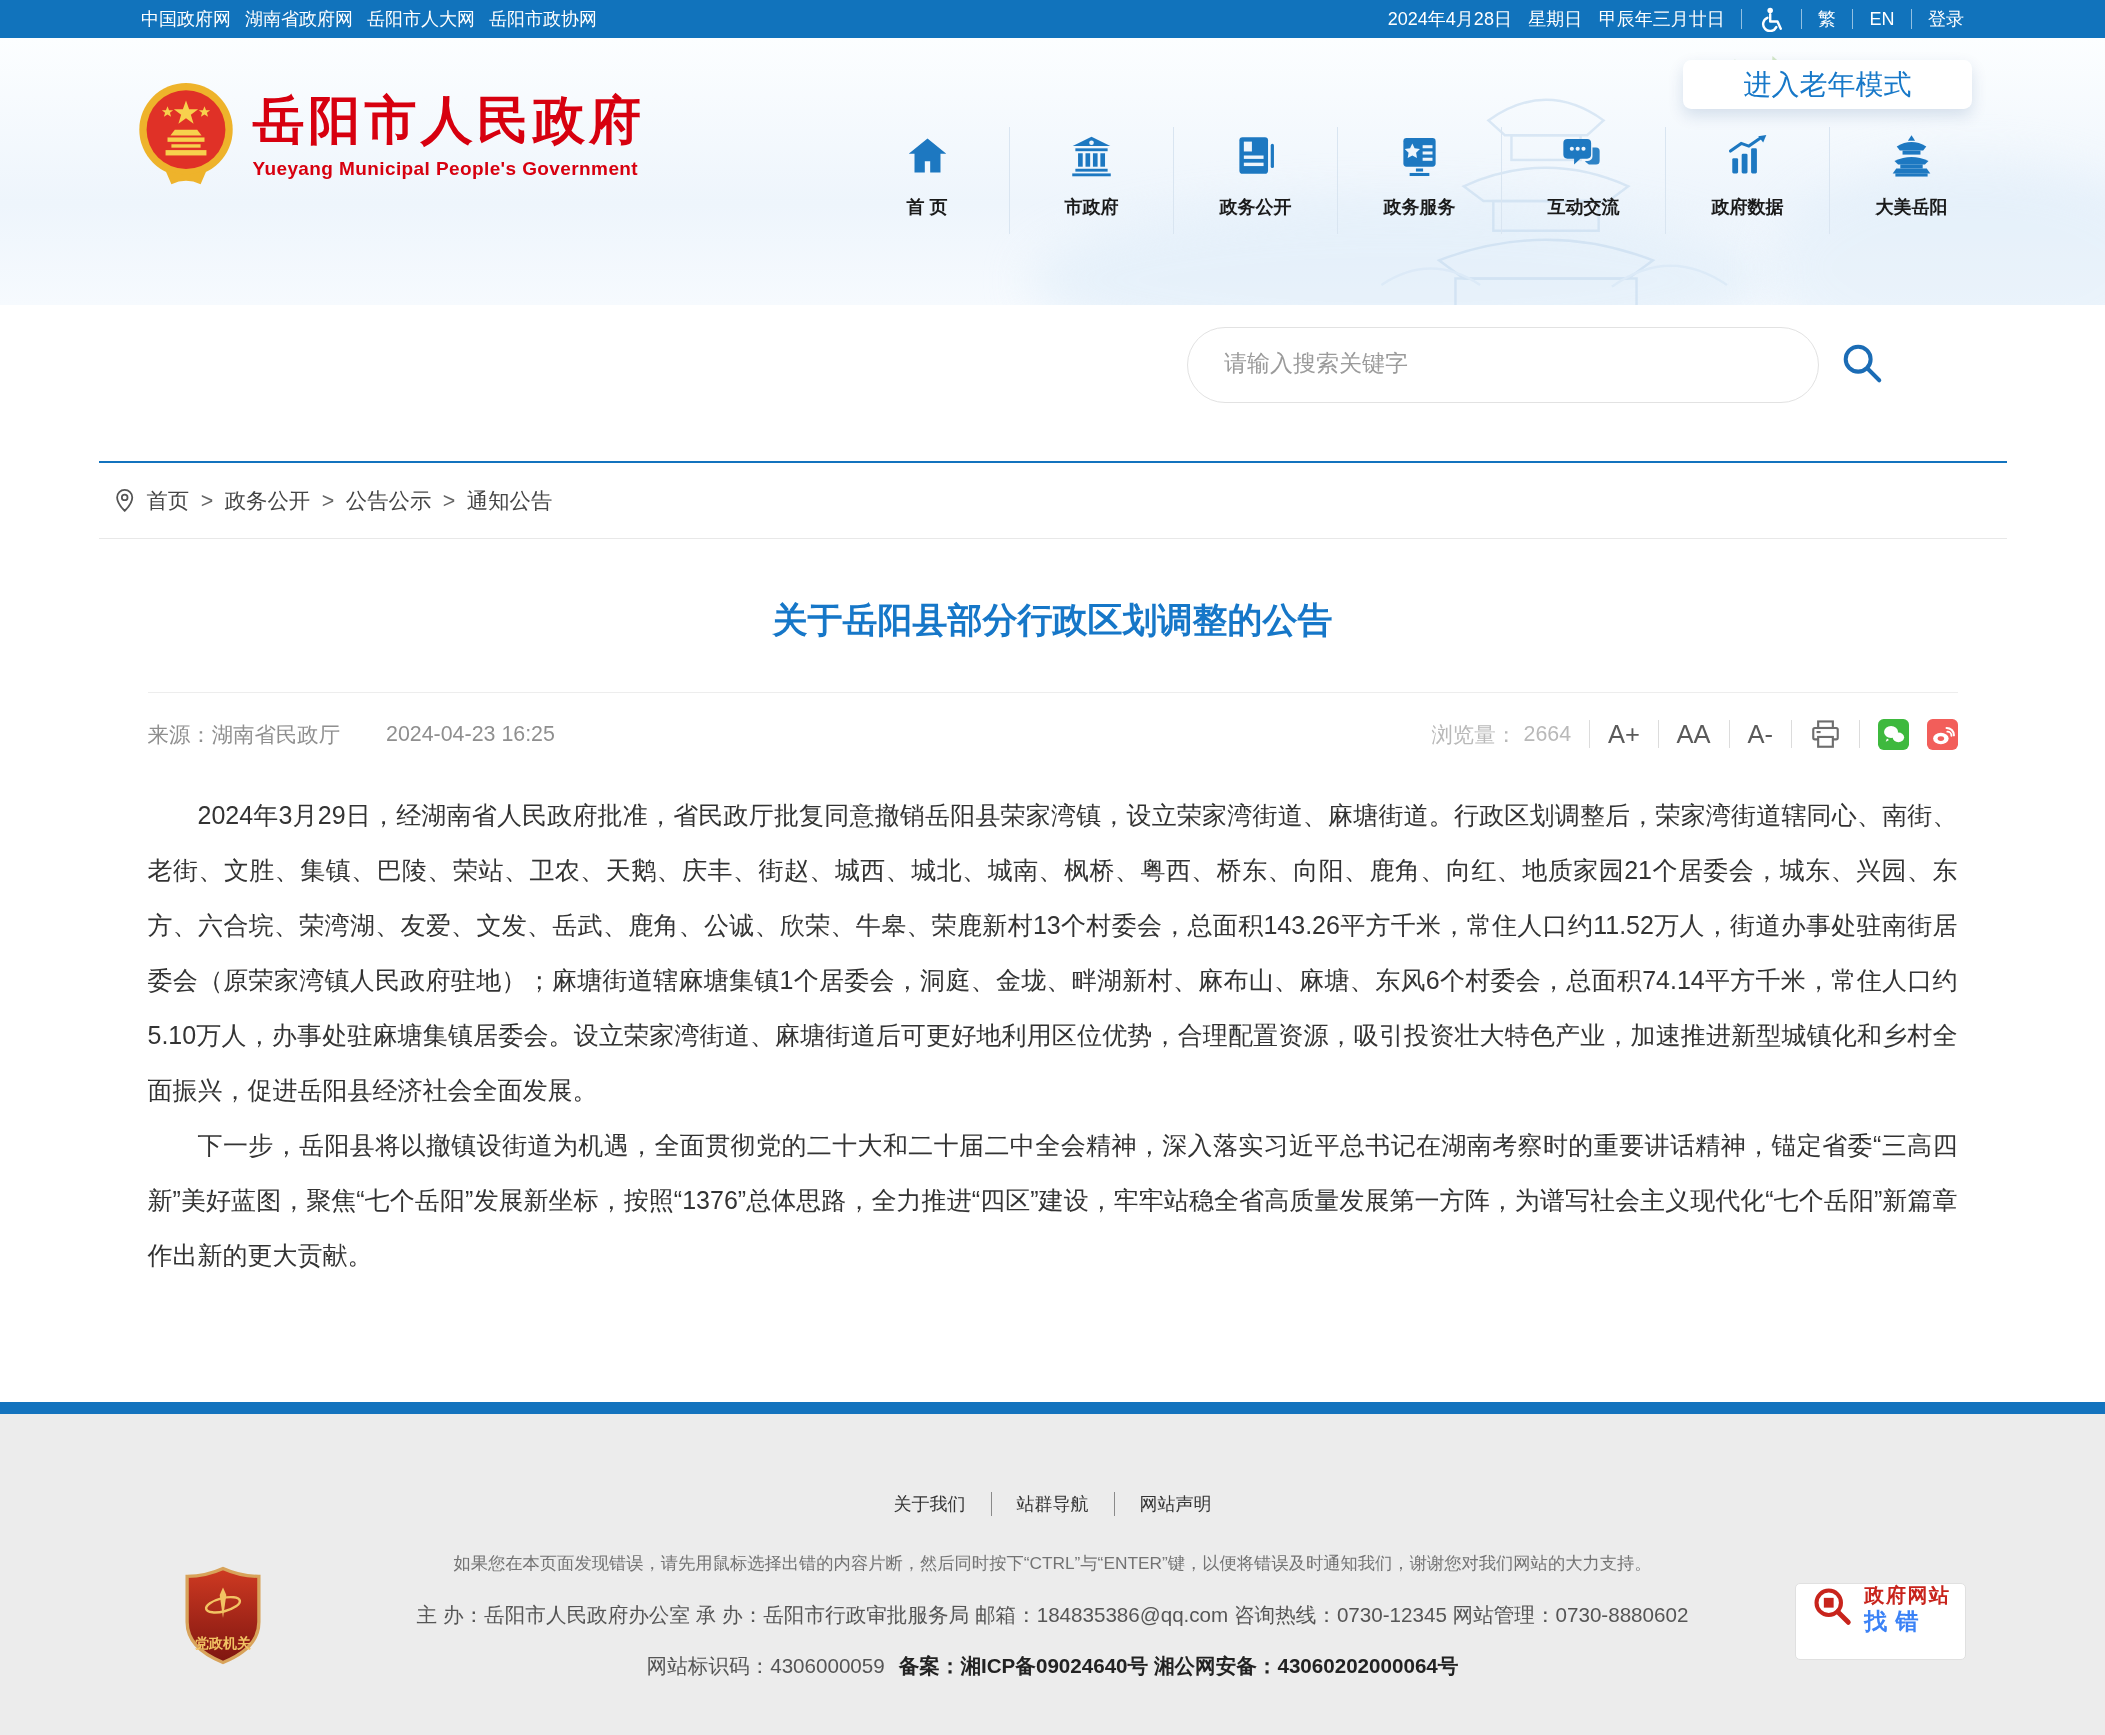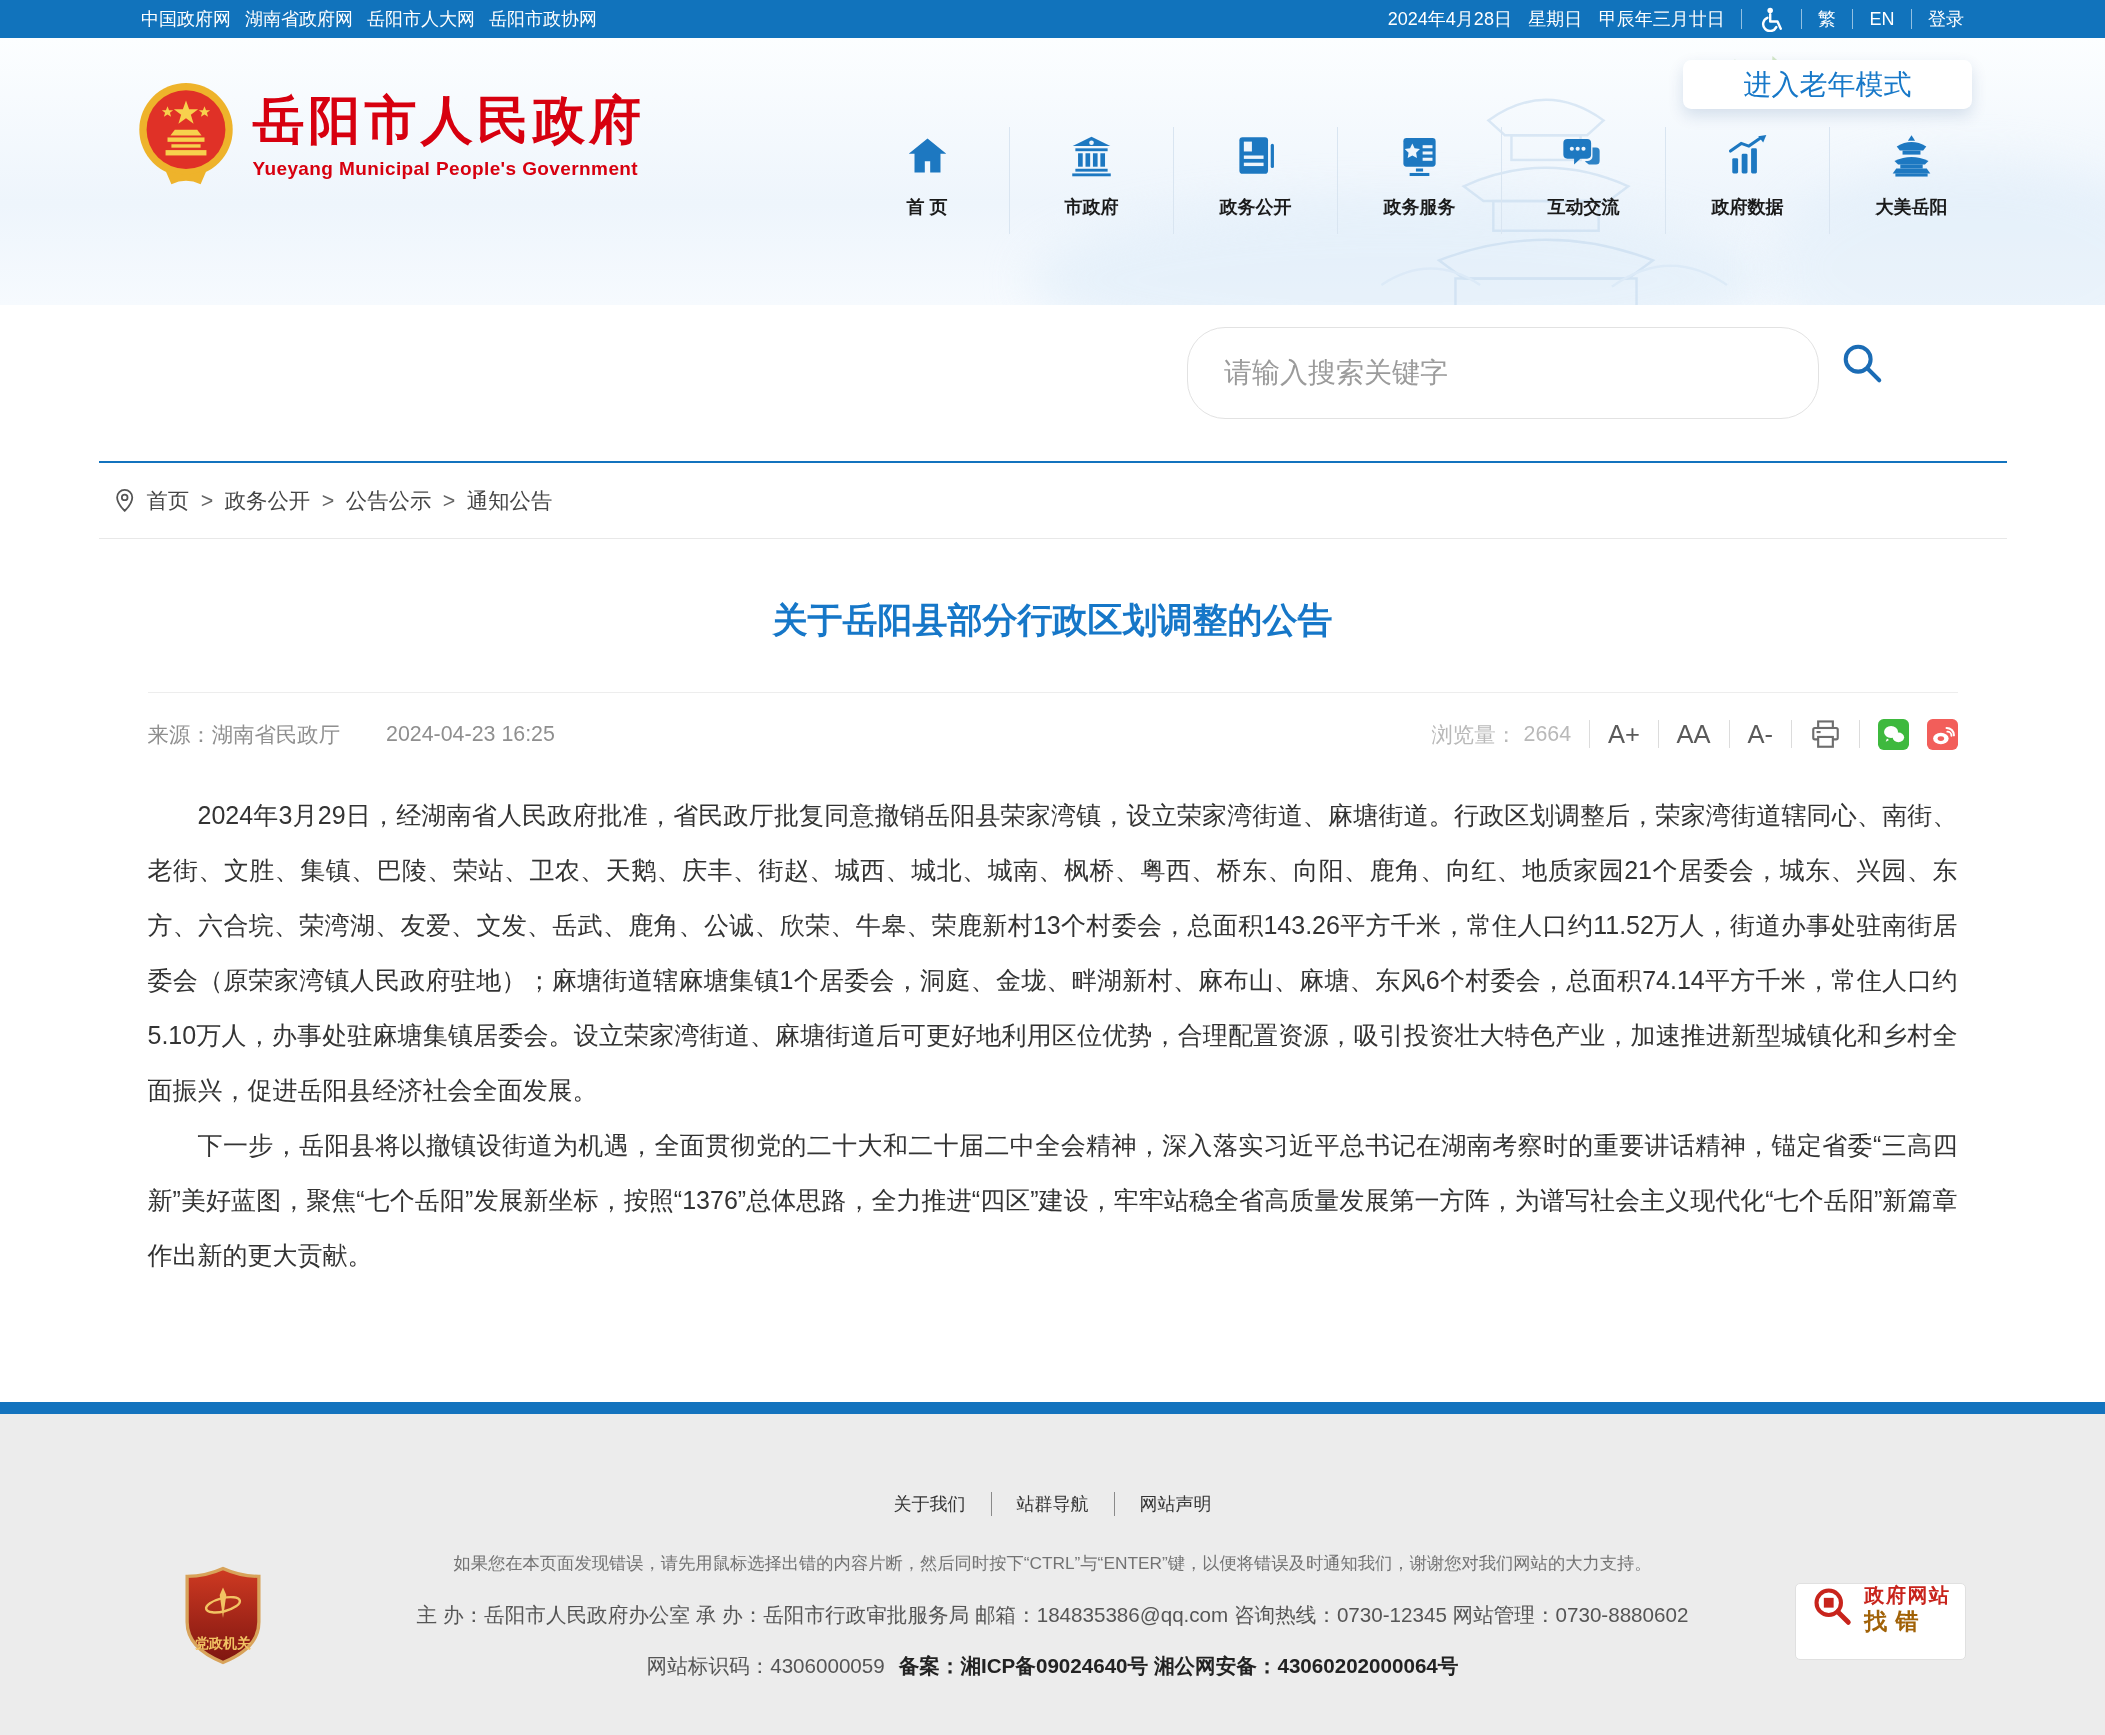--- a/index.html
+++ b/index.html
@@ -58,23 +58,23 @@
   }
   .bamboo { position:absolute; top:51px; right:288px; z-index:4; opacity:.55; }
 
   
   .search-row {
     height:156px; background:#fff;
     display:flex; justify-content:flex-end; align-items:flex-start;
     padding:22px 220px 0 0; gap:20px;
   }
   .search-input {
-    width:632px; height:92px; border:0.8px solid #e2e2e2; border-radius:38px;
-    font-size:28px; color:#333; padding:0 36px; outline:none;
-    font-family:Liberation Serif, serif; background:#fff;
+    width:632px; height:76px; border:0.8px solid #e2e2e2; border-radius:38px;
+    font-size:23px; color:#333; padding:0 36px; outline:none;
+    font-family:Liberation Mono, monospace; background:#fff;
   }
   .search-input::placeholder { color:#9b9b9b; }
   .search-btn { margin-top:13px; cursor:pointer; background:none; border:none; }
 
   
   .main {
     width:1908px; height:941px; margin:0 auto;
     border-top:2.5px solid #1373be;
   }
   .breadcrumb {
@@ -117,21 +117,21 @@
   .beian-strong { color:#222; font-weight:bold; margin-left:8.2px; }
 
   .party-badge { position:absolute; left:183px; top:152px; cursor:pointer; }
   .err-badge {
     position:absolute; right:139px; top:169px; width:171px; height:77px;
     background:#fff; border:0.8px solid #e0e0e0; border-radius:5px;
     display:flex; align-items:flex-start; justify-content:center; gap:10px; cursor:pointer;
   }
   .err-texts { display:flex; flex-direction:column; line-height:1.1; }
   .err-line1 { font-size:20px; color:#c8241c; font-weight:bold; letter-spacing:1.6px; }
-  .err-line2 { font-size:23px; color:#a16207; font-weight:bold; letter-spacing:8.2px; margin-top:3.3px; }
+  .err-line2 { font-size:23px; color:#3b82f6; font-weight:bold; letter-spacing:8.2px; margin-top:3.3px; }
 </style>
 </head>
 <body>
 
 <div class="topbar">
   <div class="topbar-links">
     <a>中国政府网</a>
     <a>湖南省政府网</a>
     <a>岳阳市人大网</a>
     <a>岳阳市政协网</a>

